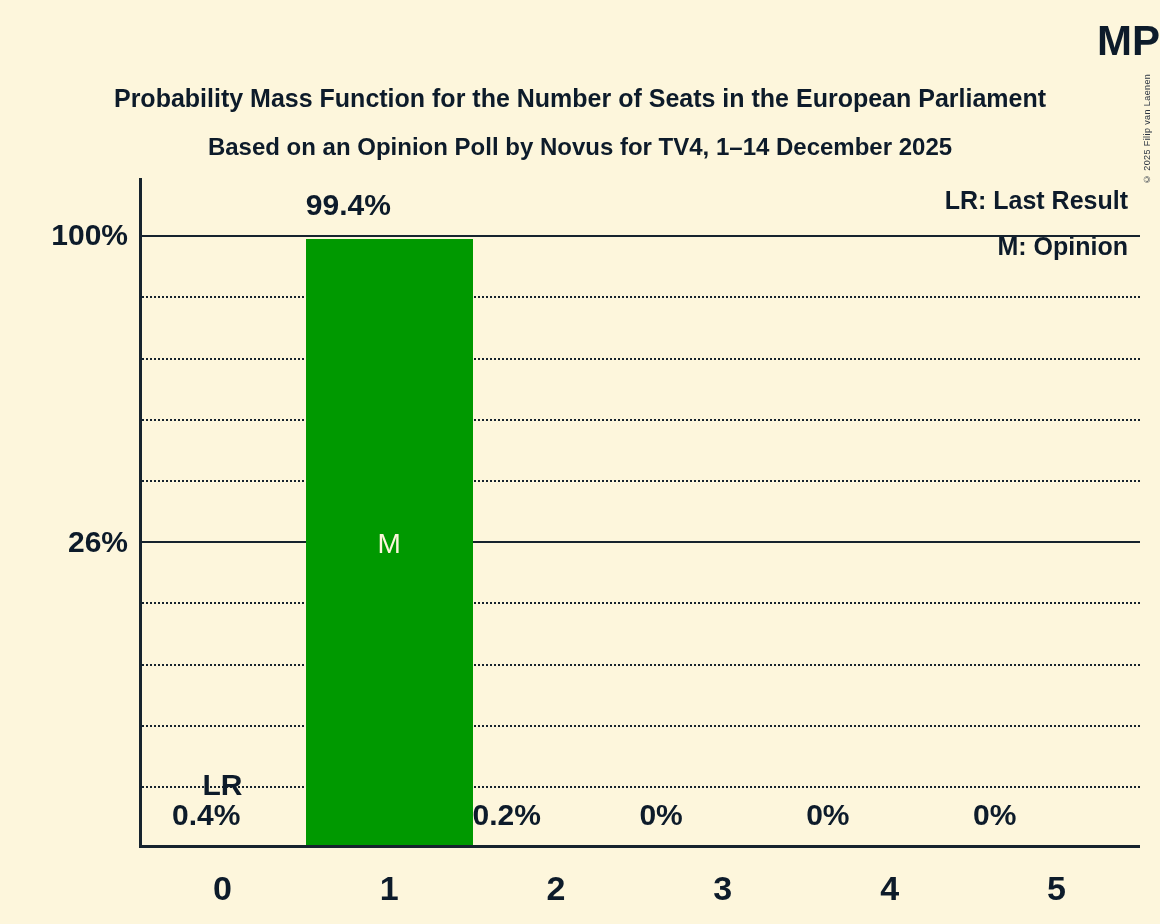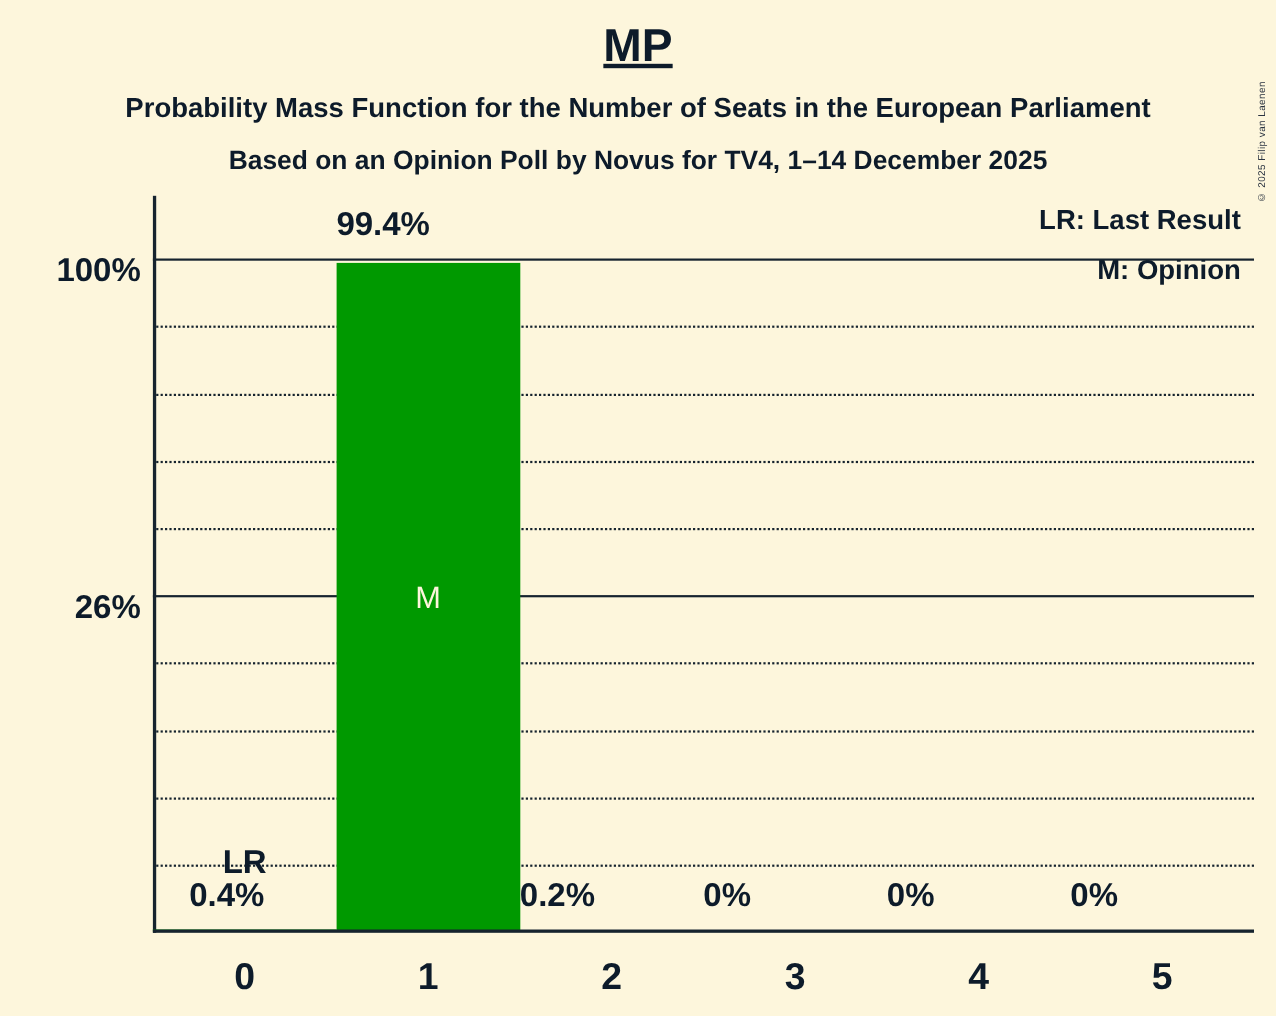--- a/index.html
+++ b/index.html
@@ -13,24 +13,23 @@
   }
   #page {
     position: relative;
     width: 1160px; height: 924px;
     background: #fdf6dc;
   }
 
   
   #title {
     position: absolute; left: 0; top: 20px; width: 1160px;
-    text-align: center;
+    text-align: right;
     font-size: 42px; font-weight: bold; letter-spacing: 0px;
     line-height: 1.0;
-    text-decoration: underline;
   }
   #subtitle1 {
     position: absolute; left: 0; top: 86px; width: 1160px;
     text-align: center;
     font-size: 25px; font-weight: bold;
     line-height: 1.0;
   }
   #subtitle2 {
     position: absolute; left: 0; top: 135px; width: 1160px;
     text-align: center;
@@ -106,21 +105,20 @@
   }
 
   
   .ytick {
     position: absolute;
     right: 1032px;           
     text-align: right;
     font-size: 30px;
     font-weight: bold;
     line-height: 1;
-    margin-top: 11px;
   }
 
   
   .valuelabel {
     position: absolute;
     font-size: 30px;
     font-weight: bold;
     line-height: 1;
     width: 166.8px;
   }

